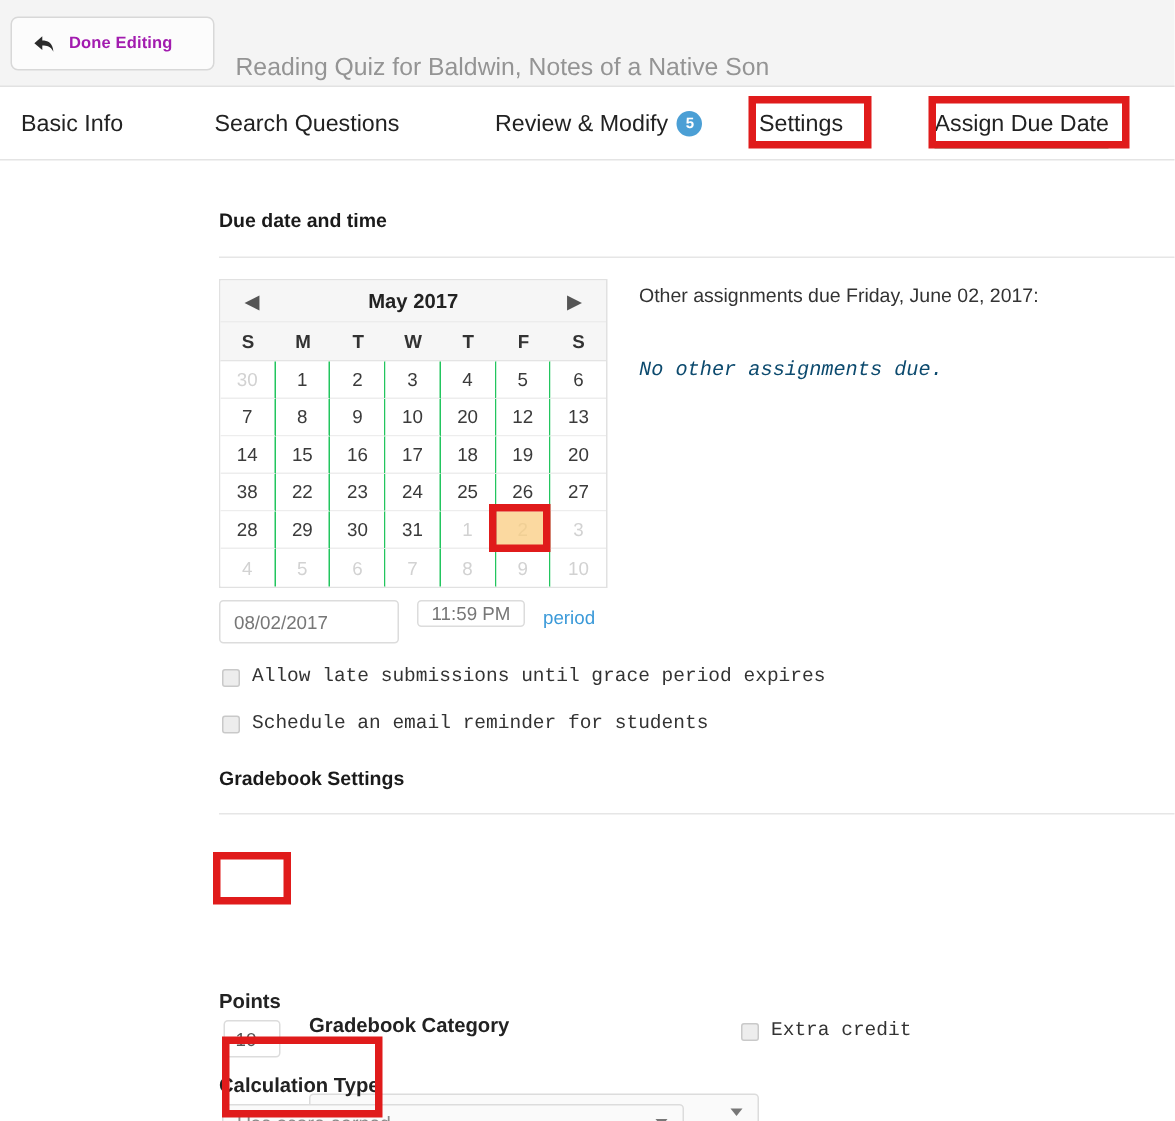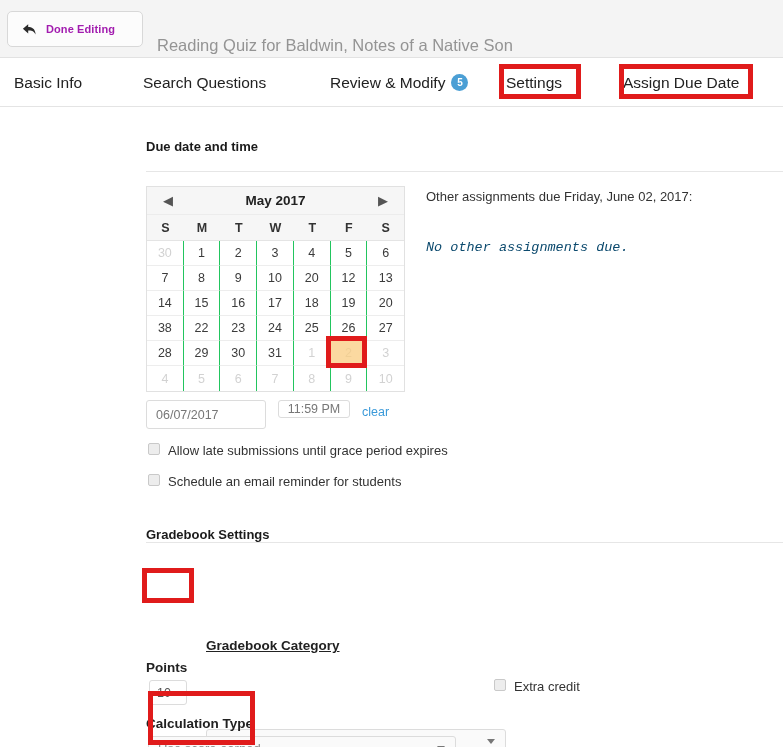--- a/index.html
+++ b/index.html
@@ -90,21 +90,21 @@
   .section-h {
     position: absolute;
     font-size: 13px; font-weight: 700; color: #1a1a1a;
   }
   .hrule {
     position: absolute; height: 1px; background: #e6e6e6;
   }
 
   #due-heading  { left: 146px; top: 32px; }
   #due-rule     { left: 146px; top: 64px; width: 637px; }
-  #gb-heading   { left: 146px; top: 420px; text-align: center; }
+  #gb-heading   { left: 146px; top: 404px; text-align: center; }
   #gb-rule      { left: 146px; top: 435px; width: 637px; }
 
   
   .calendar {
     position: absolute; left: 146px; top: 79px;
     width: 259px;
     border: 1px solid #e1e1e1;
     background: #fff;
   }
   .cal-head {
@@ -158,42 +158,43 @@
   }
   #date-input { left: 146px; top: 293px; width: 120px; height: 29px; padding-left: 9px; }
   #time-input { left: 278px; top: 293px; width: 72px; height: 18px; justify-content: center; }
   #clear-link {
     position: absolute; left: 362px; top: 298px;
     font-size: 12.5px; color: #3b9ad9; cursor: pointer;
   }
 
   
   .cbrow {
-    position: absolute; display: flex; align-items: flex-start;
+    position: absolute; display: flex; align-items: flex-end;
     cursor: pointer;
+    font-family: Liberation Mono, monospace;
   }
   .cbox {
     width: 12px; height: 12px;
     border: 1px solid #c9c9c9; background: #ededed;
     border-radius: 2px; margin-right: 8px;
     flex: 0 0 auto;
   }
   .cblabel { font-size: 13px; color: #333; }
 
   #cb-late     { left: 148px; top: 336px; }
   #cb-reminder { left: 148px; top: 367px; }
   #cb-extra    { left: 494px; top: 572px; }
 
   
   .fieldlabel {
     position: absolute;
     font-size: 13.5px; font-weight: 700; color: #222;
   }
   #lbl-points { left: 146px; top: 553px; }
-  #lbl-gbcat  { left: 206px; top: 531px; text-decoration: underline; }
+  #lbl-gbcat  { left: 206px; top: 569px; }
   #lbl-calc   { left: 146px; top: 609px; }
 
   #points-input {
     position: absolute; left: 149px; top: 573px;
     width: 38px; height: 25px;
     border: 1px solid #dcdcdc; border-radius: 3px; background: #fff;
     display: flex; align-items: center; padding-left: 7px;
     font-size: 12.5px; color: #555;
   }
 
@@ -323,23 +324,23 @@
         <div class="cal-cell other">4</div>
         <div class="cal-cell other">5</div>
         <div class="cal-cell other">6</div>
         <div class="cal-cell other">7</div>
         <div class="cal-cell other">8</div>
         <div class="cal-cell other">9</div>
         <div class="cal-cell other">10</div>
       </div>
   </div>
 
-  <div class="field" id="date-input" title="mm/dd/yyyy">06/07/2017</div>
+  <div class="field" id="date-input" title="mm/dd/yyyy">08/02/2017</div>
   <div class="field" id="time-input" title="hh:mm">11:59 PM</div>
-  <div id="clear-link">clear</div>
+  <div id="clear-link">period</div>
 
   <div class="cbrow" id="cb-late">
     <span class="cbox"></span>
     <span class="cblabel">Allow late submissions until grace period expires</span>
   </div>
   <div class="cbrow" id="cb-reminder">
     <span class="cbox"></span>
     <span class="cblabel">Schedule an email reminder for students</span>
   </div>
 

